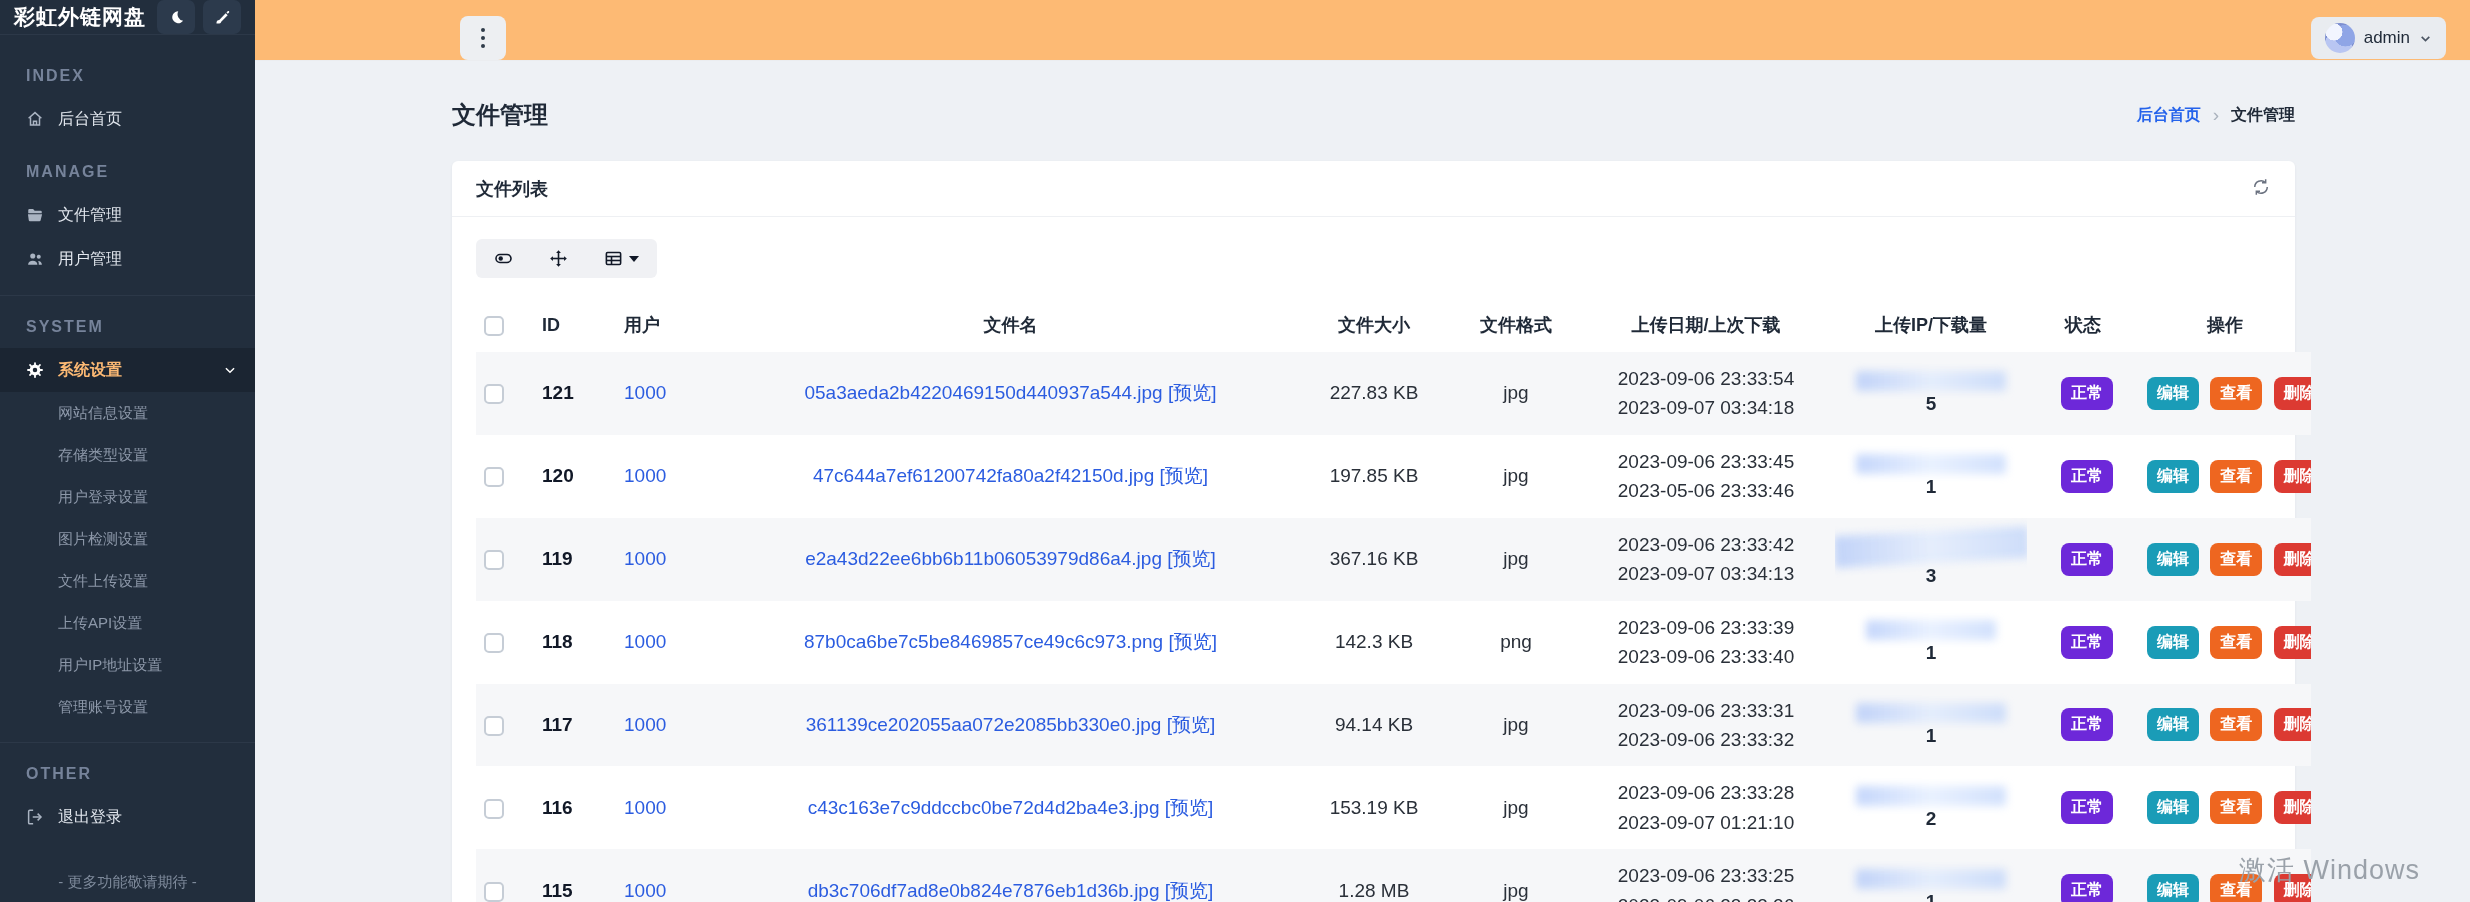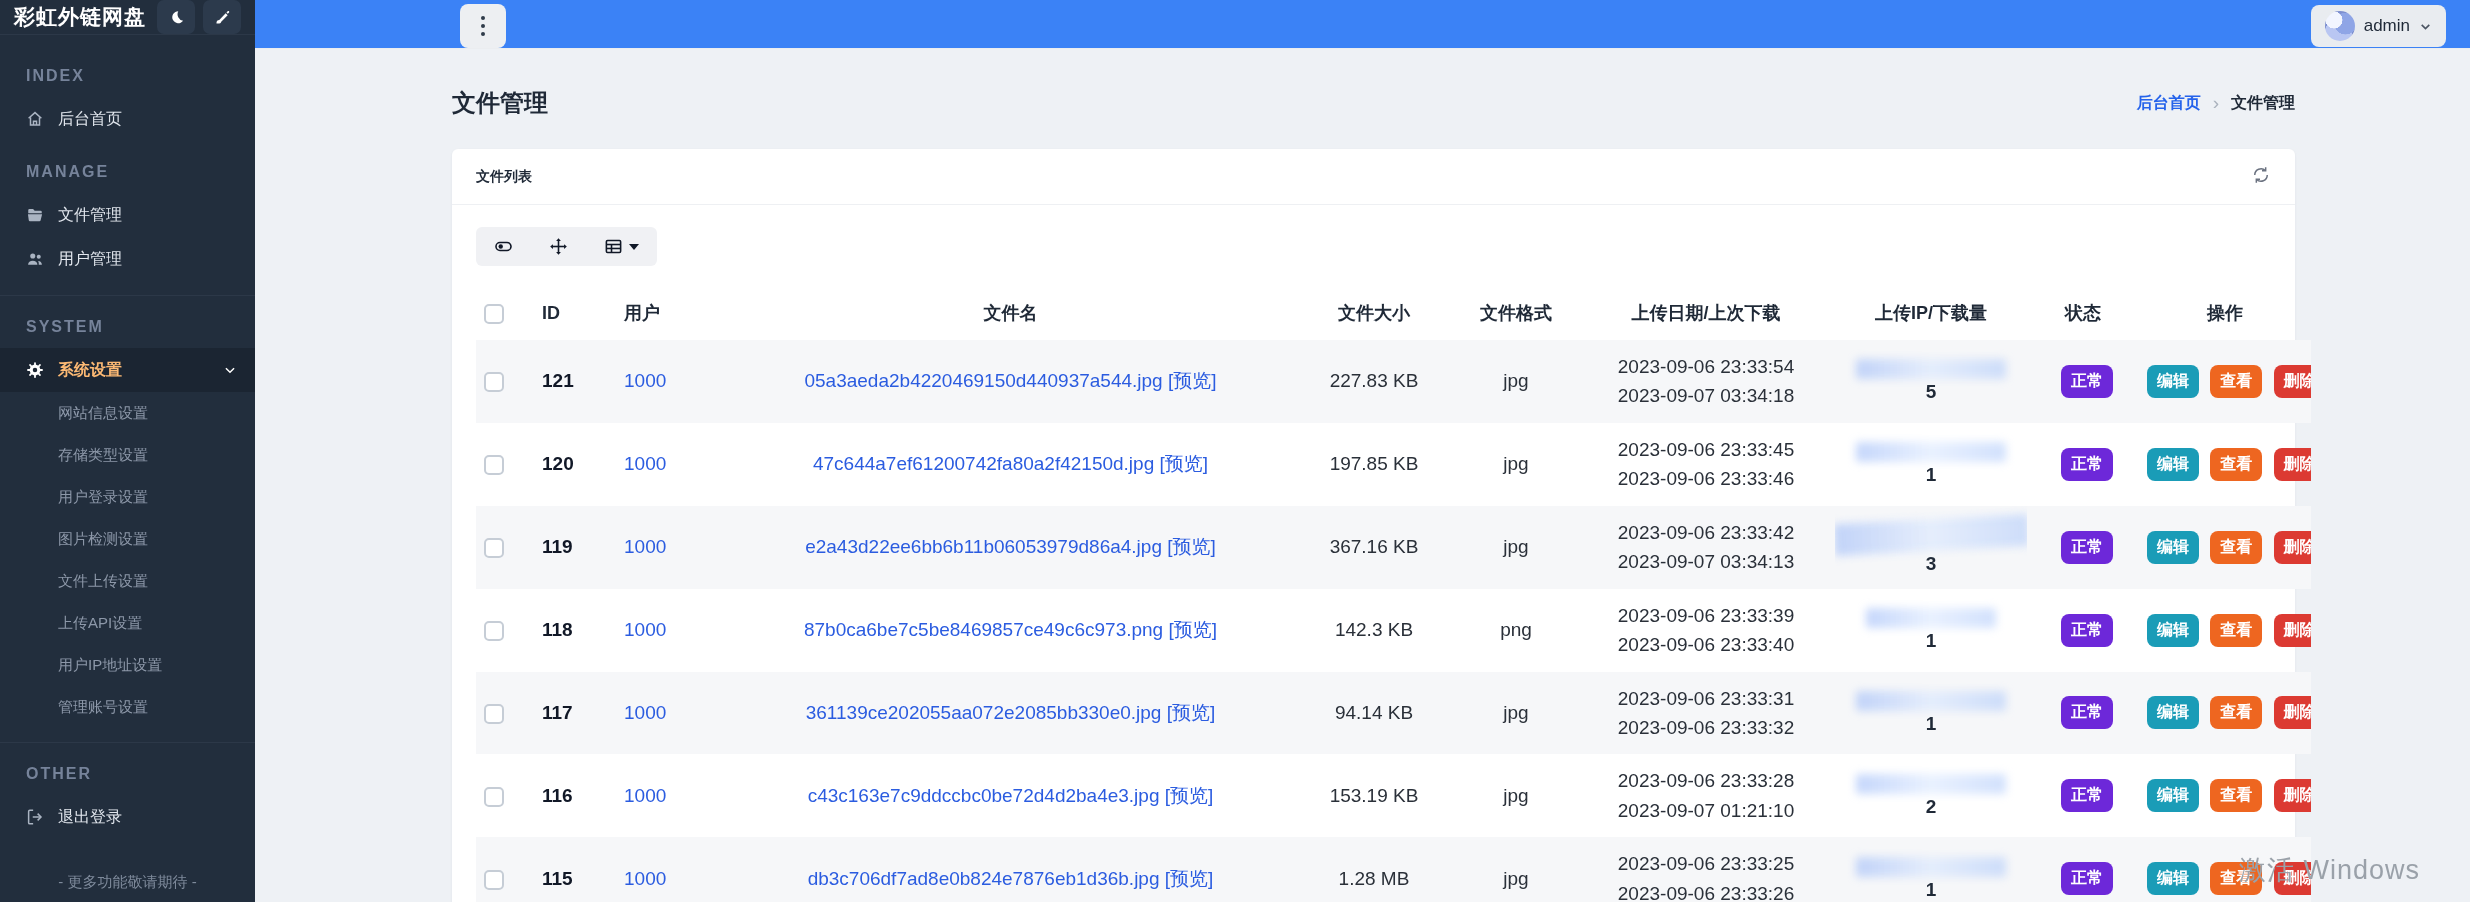--- a/index.html
+++ b/index.html
@@ -46,23 +46,23 @@
     height: 42px; display: flex; align-items: center;
     padding-left: 58px; font-size: 15px; color: #8d98a9; cursor: pointer;
   }
   .sidebar-note {
     text-align: center; color: #7e8a9b; font-size: 15px; padding: 34px 0 260px 0;
   }
 
   
   .main { flex: 1; display: flex; flex-direction: column; }
   .topbar {
-    height: 62px; background: #3b82f6; border-bottom: 1px solid #ebedf0;
+    height: 62px; background: #fdba74; border-bottom: 1px solid #ebedf0;
     display: flex; align-items: center; justify-content: space-between;
-    padding: 4px 24px 0 205px;
+    padding: 16px 24px 0 205px;
   }
   .kebab-btn {
     width: 46px; height: 44px; border: none; border-radius: 8px;
     background: #edeff2; cursor: pointer;
     display: inline-flex; flex-direction: column; align-items: center; justify-content: center; gap: 4px;
   }
   .kebab-btn .dot { width: 4px; height: 4px; border-radius: 50%; background: #2f3b4a; }
   .user-pill {
     display: inline-flex; align-items: center; gap: 9px;
     background: #e9ecf0; border: none; border-radius: 8px;
@@ -88,21 +88,21 @@
   .breadcrumb .sep { color: #aab2bd; font-size: 19px; }
   .breadcrumb .current { color: #1f2937; font-weight: bold; }
 
   .card {
     margin-top: 30px; background: #ffffff; border-radius: 6px;
     box-shadow: 0 1px 3px rgba(20,30,50,0.06);
   }
   .card-head {
     height: 56px; display: flex; align-items: center; justify-content: space-between;
     padding: 0 24px; border-bottom: 1px solid #eef0f3;
-    font-size: 14px; font-weight: bold; color: #1f2937;
+    font-size: 18px; font-weight: bold; color: #1f2937;
   }
   .refresh-btn { border: none; background: transparent; color: #6b7280; cursor: pointer; }
   .refresh-btn svg { width: 20px; height: 20px; }
   .card-body { padding: 22px 24px 24px 24px; }
 
   .toolbar { display: flex; align-items: center; justify-content: space-between; margin-bottom: 20px; }
   .toolbar-left { display: flex; gap: 10px; }
   .tool-btn {
     display: inline-flex; align-items: center; gap: 9px;
     background: #f0f1f4; border: none; border-radius: 6px;
@@ -412,21 +412,21 @@
     <td class="al row-id">120</td>
     <td class="al"><a class="blue">1000</a></td>
     <td>
       <a class="blue">47c644a7ef61200742fa80a2f42150d.jpg</a>
       <a class="blue">[预览]</a>
     </td>
     <td>197.85 KB</td>
     <td>jpg</td>
     <td class="dates">
       <div>2023-09-06 23:33:45</div>
-      <div>2023-09-06 23:33:46</div>
+      <div>2023-05-06 23:33:46</div>
     </td>
     <td>
       <div class="ip-cell">
         <div class="ip-blur"></div>
         <div class="dl-count">1</div>
       </div>
     </td>
     <td><span class="badge badge-normal">正常</span></td>
     <td class="actions">
       <button class="badge badge-edit">编辑</button>

